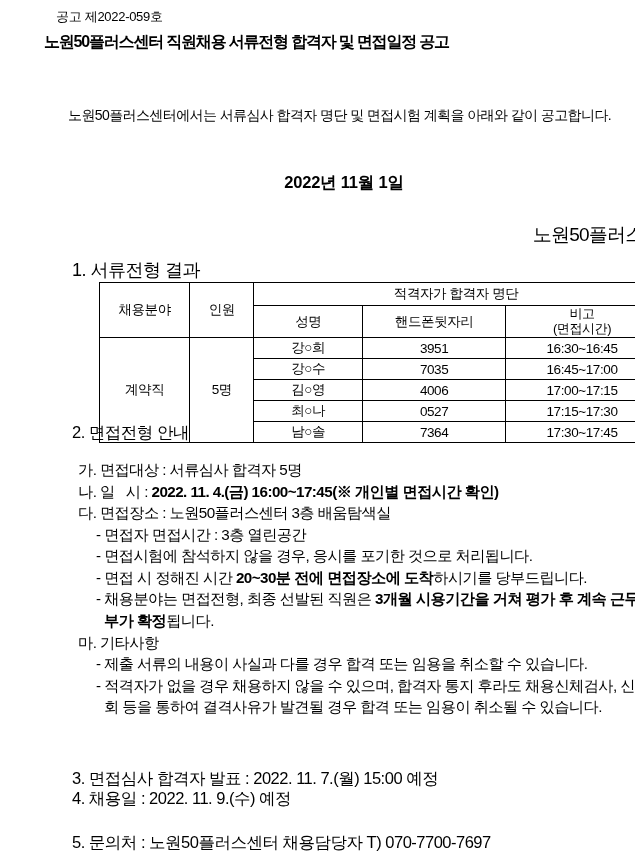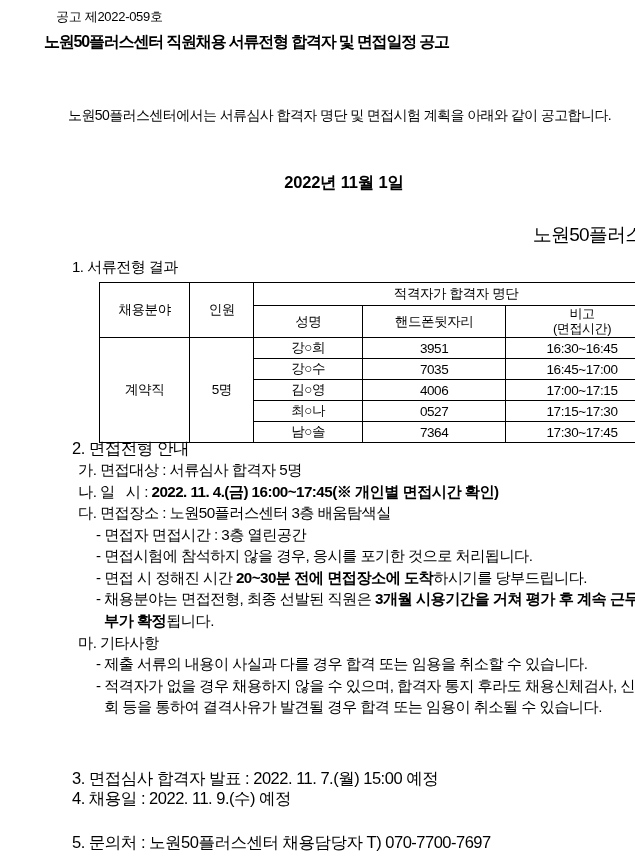--- a/index.html
+++ b/index.html
@@ -65,21 +65,21 @@
     width: 622px;
     text-align: right;
     font-size: 19px;
     letter-spacing: -0.8px;
     padding-left: 32px;
   }
   .sec1-title {
     position: absolute;
     top: 258px;
     left: 28px;
-    font-size: 15px;
+    font-size: 18px;
     letter-spacing: -0.5px;
   }
   table.result {
     position: absolute;
     top: 282px;
     left: 55px;
     width: 560px;
     border-collapse: collapse;
     font-size: 13.5px;
     letter-spacing: -0.4px;
@@ -99,21 +99,21 @@
     font-size: 13px;
   }
   .col-field { width: 90px; }
   .col-count { width: 62px; }
   .col-name  { width: 110px; }
   .col-phone { width: 145px; }
   .col-note  { width: 153px; }
 
   .sec2-title {
     position: absolute;
-    top: 438px;
+    top: 422px;
     left: 28px;
     font-size: 16.5px;
     letter-spacing: -0.5px;
   }
   .body-block {
     position: absolute;
     left: 22px;
     width: 600px;
     font-size: 15.2px;
     letter-spacing: -0.55px;

